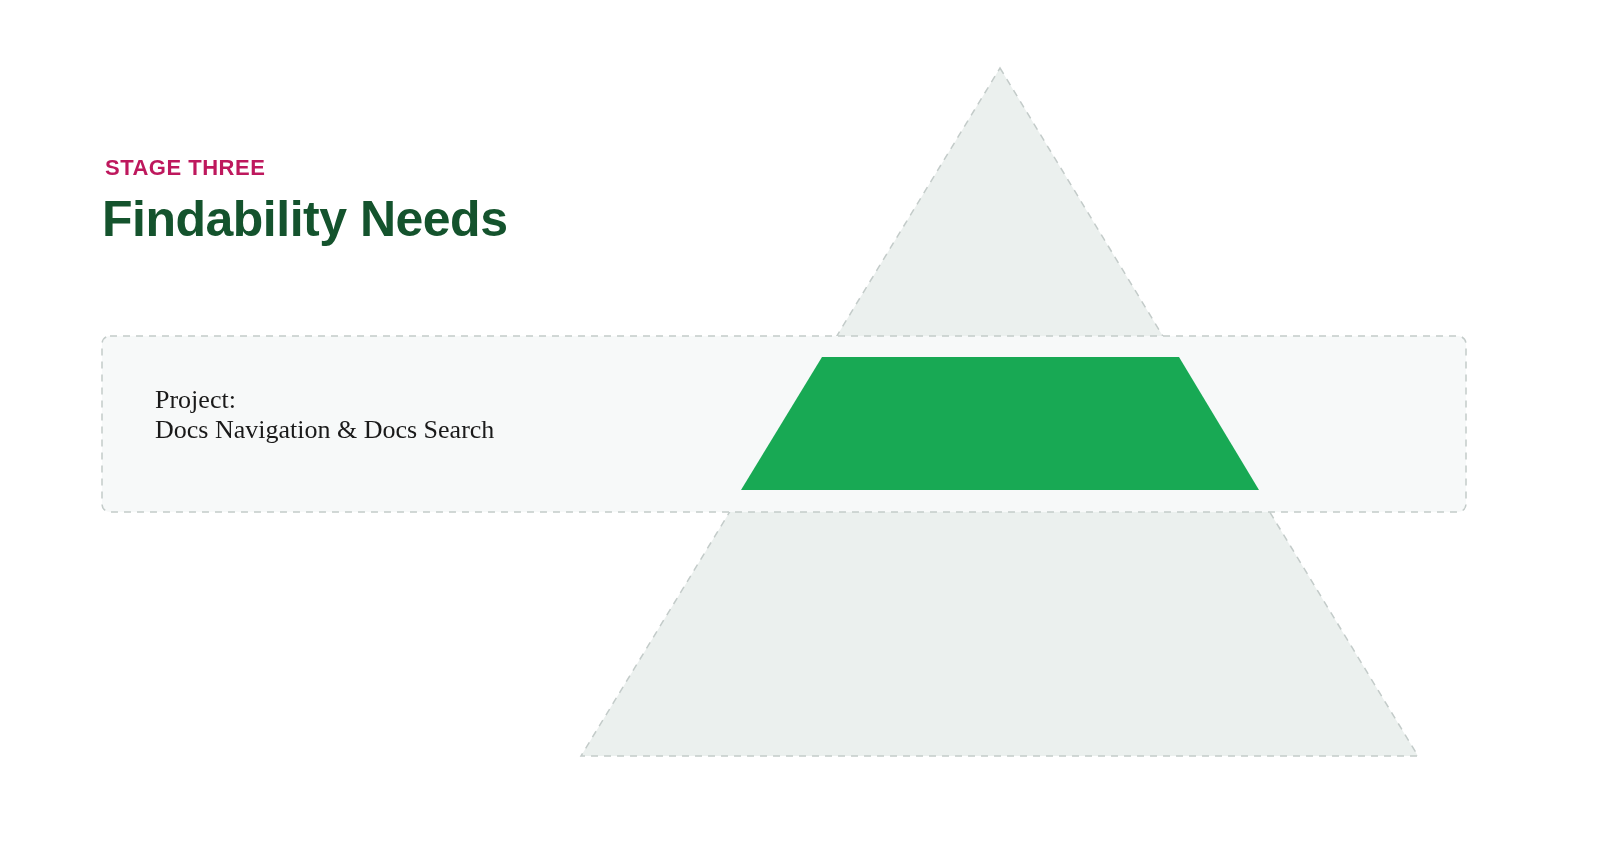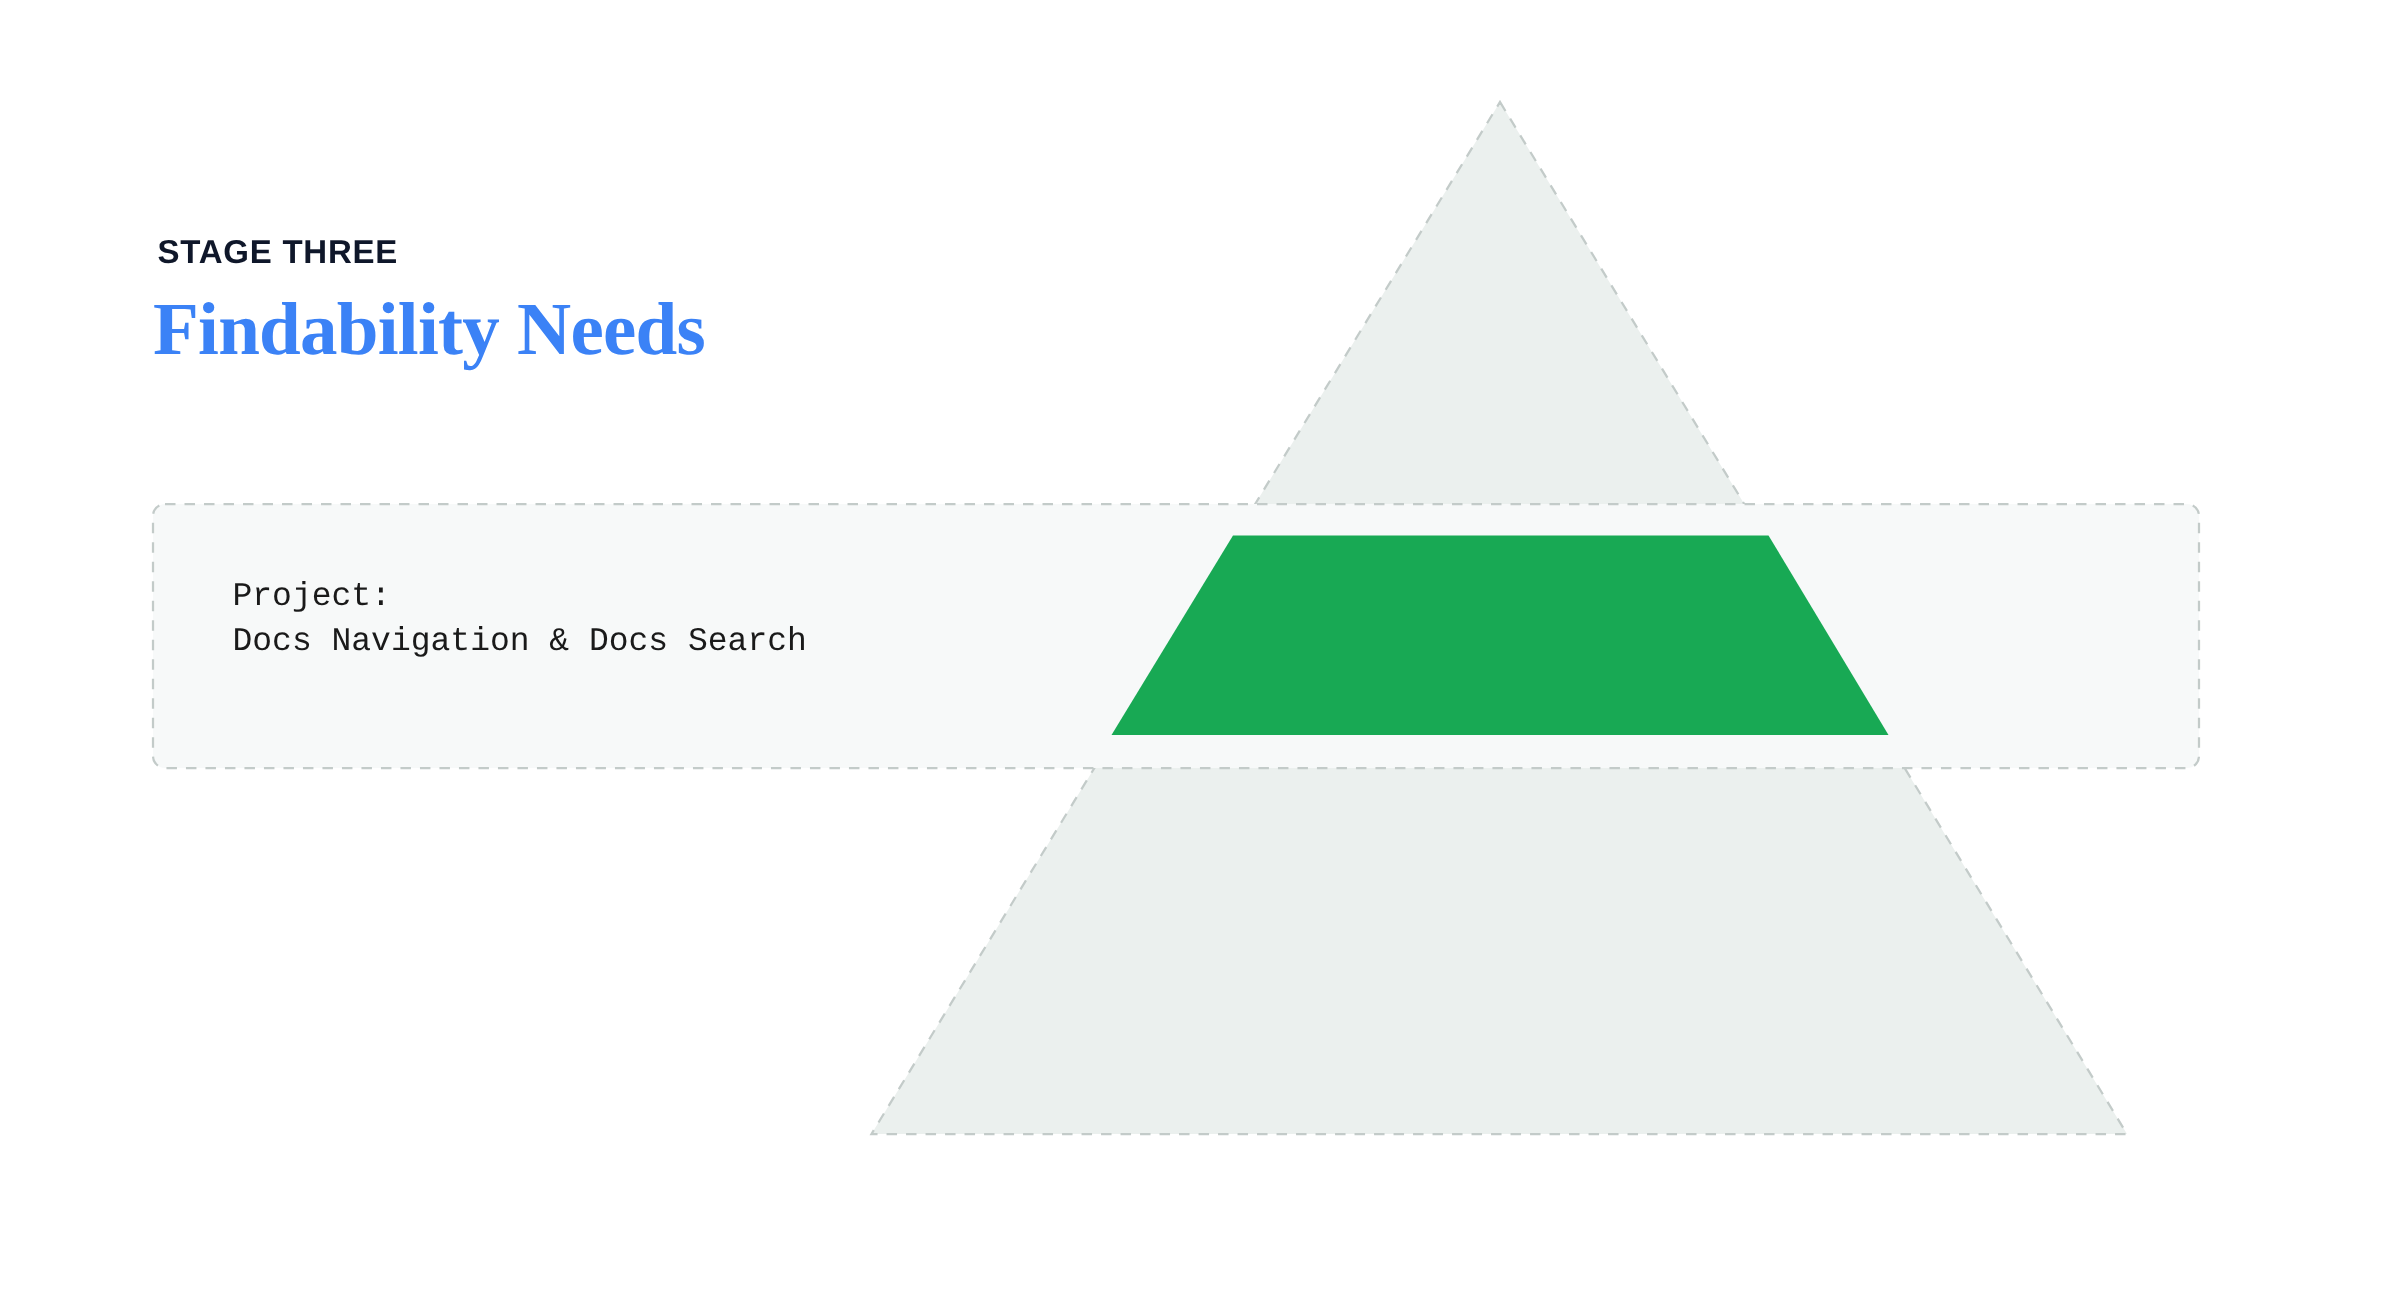--- a/index.html
+++ b/index.html
@@ -1,30 +1,30 @@
 <!DOCTYPE html>
 <html><head>
 <meta charset="utf-8">
 <style>
   html, body { margin: 0; padding: 0; background: #ffffff; }
   body { width: 1600px; height: 863px; position: relative; overflow: hidden; }
   .eyebrow {
     position: absolute; left: 105px; top: 155px;
     font-family: "Liberation Sans", sans-serif; font-weight: bold;
-    font-size: 22px; letter-spacing: 0.5px; color: #0f172a;
+    font-size: 22px; letter-spacing: 0.5px; color: #be185d;
   }
   .title {
     position: absolute; left: 102px; top: 190px;
-    font-family: Liberation Serif, serif; font-weight: bold;
-    font-size: 50px; color: #3b82f6; letter-spacing: -0.5px;
+    font-family: Liberation Sans, sans-serif; font-weight: bold;
+    font-size: 50px; color: #14532d; letter-spacing: -0.5px;
   }
   svg.stage { position: absolute; left: 0; top: 0; }
   .proj {
     position: absolute; left: 155px;
-    font-family: Liberation Mono, monospace; font-size: 22px; color: #1a1a1a;
+    font-family: Liberation Serif, serif; font-size: 26px; color: #1a1a1a;
   }
   .proj.l1 { top: 385px; }
   .proj.l2 { top: 415px; }
 </style>
 </head>
 <body>
 
 <svg class="stage" width="1600" height="863">
   <polygon points="1000,68 1418,756 581,756" fill="#ebf0ee" stroke="#c3cbc9" stroke-width="1.5" stroke-dasharray="7,6"></polygon>
   <rect x="102" y="336" width="1364" height="176" rx="8" ry="8" fill="#f7f9f9" stroke="#c3cbc9" stroke-width="1.5" stroke-dasharray="7,6"></rect>

